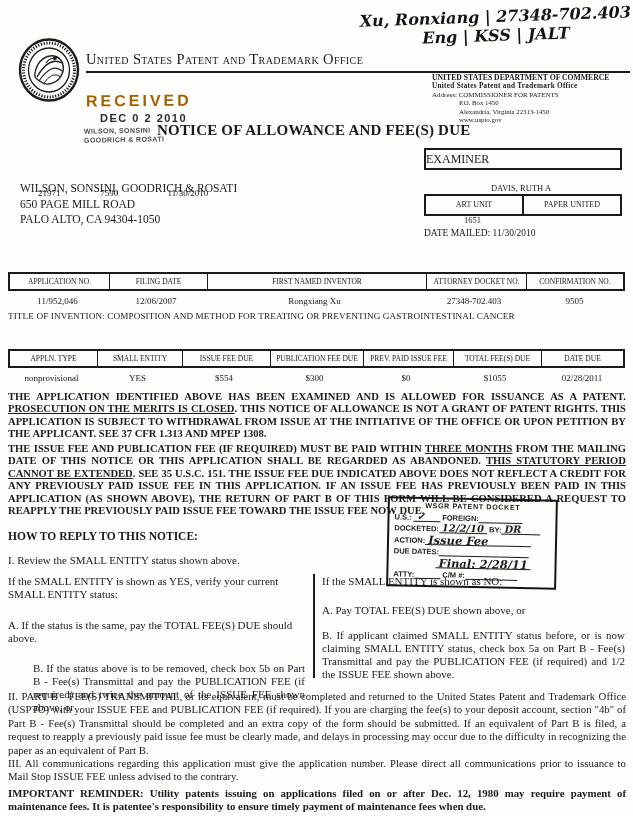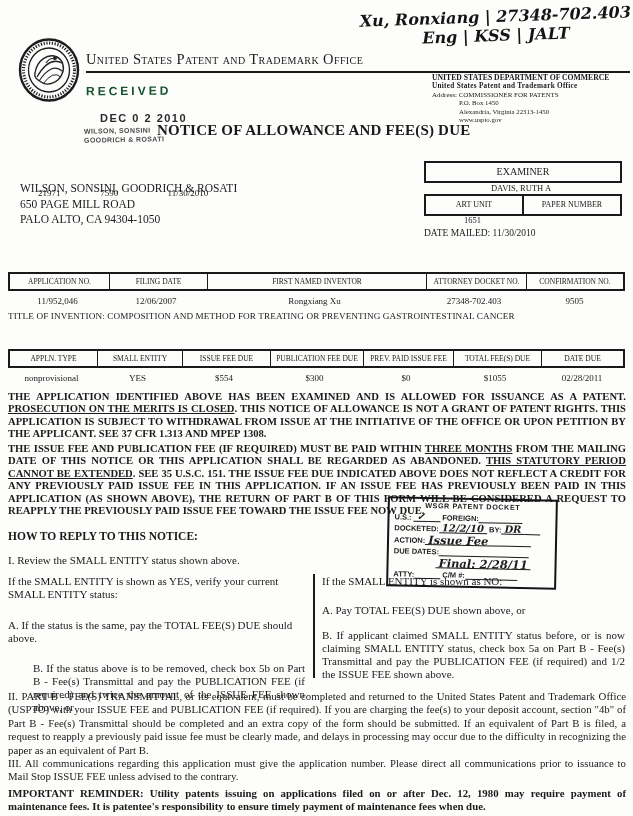--- a/index.html
+++ b/index.html
@@ -16,36 +16,36 @@
   .handnote { right:2px; top:7px; font-size:16px; line-height:19px; text-align:center; transform:rotate(-2deg); }
 
   .office-name { left:86px; top:51px; font-size:14.5px; font-variant:small-caps; letter-spacing:.4px; }
   .header-rule { left:86px; top:71px; width:544px; height:0; border-top:2px solid #1a1a1a; }
 
   .dept { left:432px; top:74px; width:198px; font-size:7px; line-height:8.4px; }
   .dept .b1 { font-weight:700; font-size:7.7px; }
   .dept .b2 { font-weight:700; font-size:7.2px; letter-spacing:.3px; }
   .dept .ind { padding-left:27px; font-size:6.8px; }
 
-  .received { left:86px; top:84px; font-family:"Liberation Sans", sans-serif; font-weight:700;
-              font-size:12px; letter-spacing:3px; color:#14532d; transform:rotate(-.5deg); }
+  .received { left:86px; top:92px; font-family:"Liberation Sans", sans-serif; font-weight:700;
+              font-size:16px; letter-spacing:3px; color:#a16207; transform:rotate(-.5deg); }
   .received-date { left:100px; top:112px; font-family:"Liberation Sans", sans-serif; font-weight:700;
                    font-size:11px; letter-spacing:1.5px; color:#2a2a2a; }
   .firm-stamp { left:84px; top:127px; font-family:"Liberation Sans", sans-serif; font-weight:700;
                 font-size:7px; line-height:8.5px; color:#4c4c4c; letter-spacing:.4px; transform:rotate(-1deg); }
   .notice-title { left:157px; top:122px; font-weight:700; font-size:15px; letter-spacing:.2px; }
 
   .corr-nums { left:38px; top:167px; font-size:9px; }
   .corr-nums span { display:inline-block; }
   .corr-nums .n1 { width:60px;margin-top:21px; }
   .corr-nums .n2 { width:65px; }
   .addressee { left:20px; top:181px; font-size:11.5px; line-height:15.5px; }
 
-  .exm-box { left:424px; top:161px; width:194px; height:18px; border:2px solid #1a1a1a;
-             text-align:center; font-size:10px; line-height:18px; }
+  .exm-box { left:424px; top:148px; width:194px; height:18px; border:2px solid #1a1a1a;
+             font-size:12px; line-height:18px; }
   .exm-name { left:424px; top:183px; width:194px; text-align:center; font-size:8.5px; }
   .au-box { left:424px; top:194px; width:194px; height:18px; border:2px solid #1a1a1a; display:flex; }
   .au-box .cell { flex:1; text-align:center; font-size:8px; line-height:18px; }
   .au-box .cell + .cell { border-left:2px solid #1a1a1a; }
   .au-value { left:424px; top:215px; width:97px; text-align:center; font-size:8.5px; }
   .date-mailed { left:424px; top:228px; font-size:9.5px; }
 
   .dtable { left:8px; width:617px; }
   .hrow { display:flex; border:2px solid #1a1a1a; background:#fdfdfc; }
   .hcell { font-size:7.5px; text-align:center; line-height:15px; height:15px; overflow:hidden; box-sizing:border-box; }
@@ -143,21 +143,21 @@
   <div class="abs addressee">
     <div>WILSON, SONSINI, GOODRICH &amp; ROSATI</div>
     <div>650 PAGE MILL ROAD</div>
     <div>PALO ALTO, CA 94304-1050</div>
   </div>
 
   <div class="abs exm-box">EXAMINER</div>
   <div class="abs exm-name">DAVIS, RUTH A</div>
   <div class="abs au-box">
     <div class="cell">ART UNIT</div>
-    <div class="cell">PAPER NUMBER</div>
+    <div class="cell">PAPER UNITED</div>
   </div>
   <div class="abs au-value">1651</div>
   <div class="abs date-mailed">DATE MAILED: 11/30/2010</div>
 
   <div class="abs dtable" id="app-table">
     <div class="hrow">
       <div class="hcell ac0">APPLICATION NO.</div>
       <div class="hcell ac1">FILING DATE</div>
       <div class="hcell ac2">FIRST NAMED INVENTOR</div>
       <div class="hcell ac3">ATTORNEY DOCKET NO.</div>

